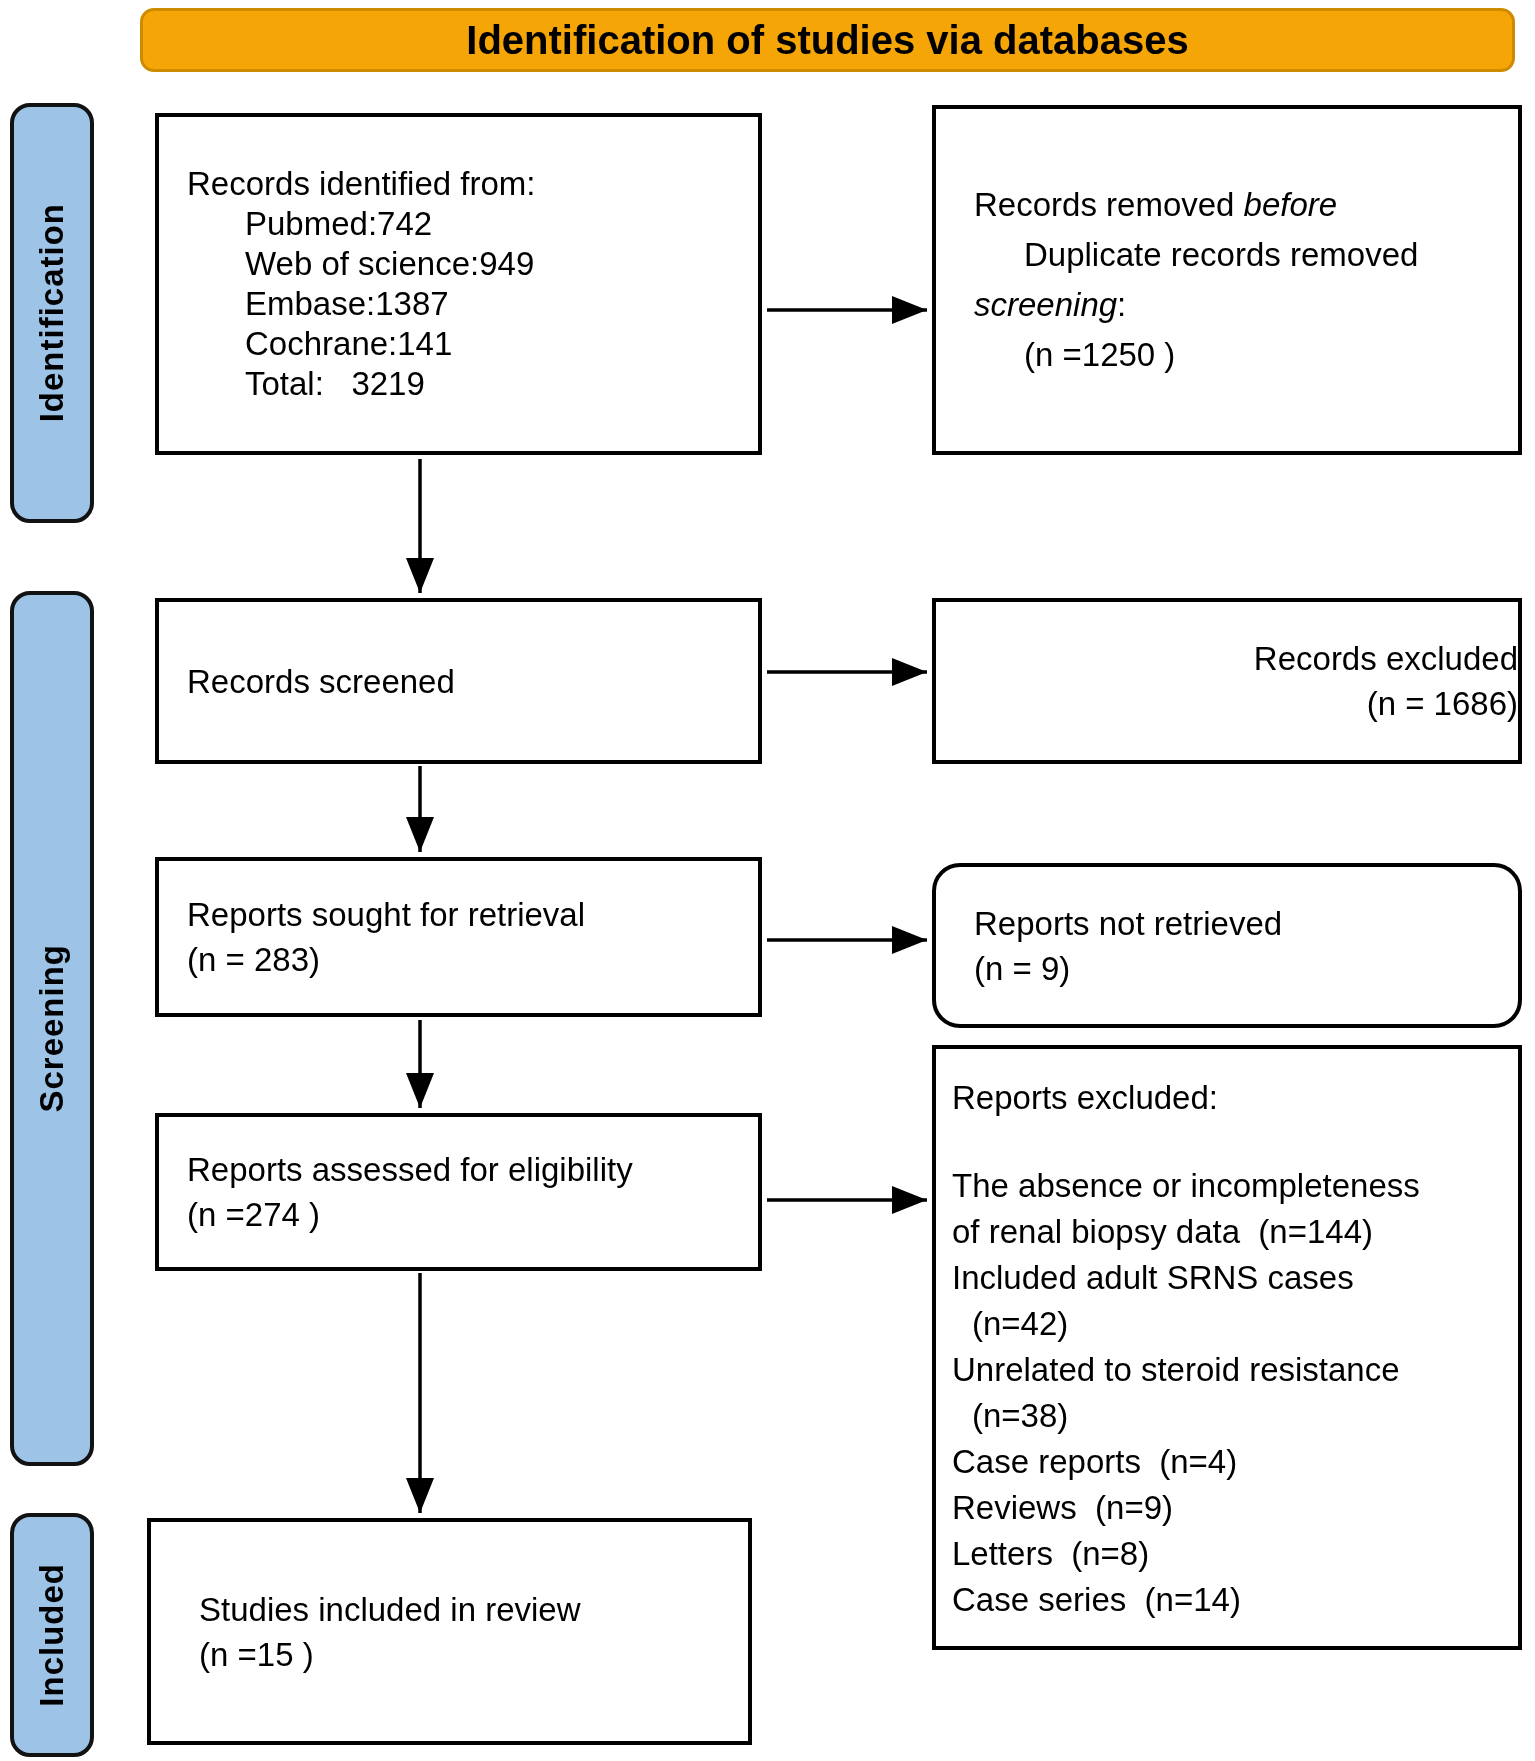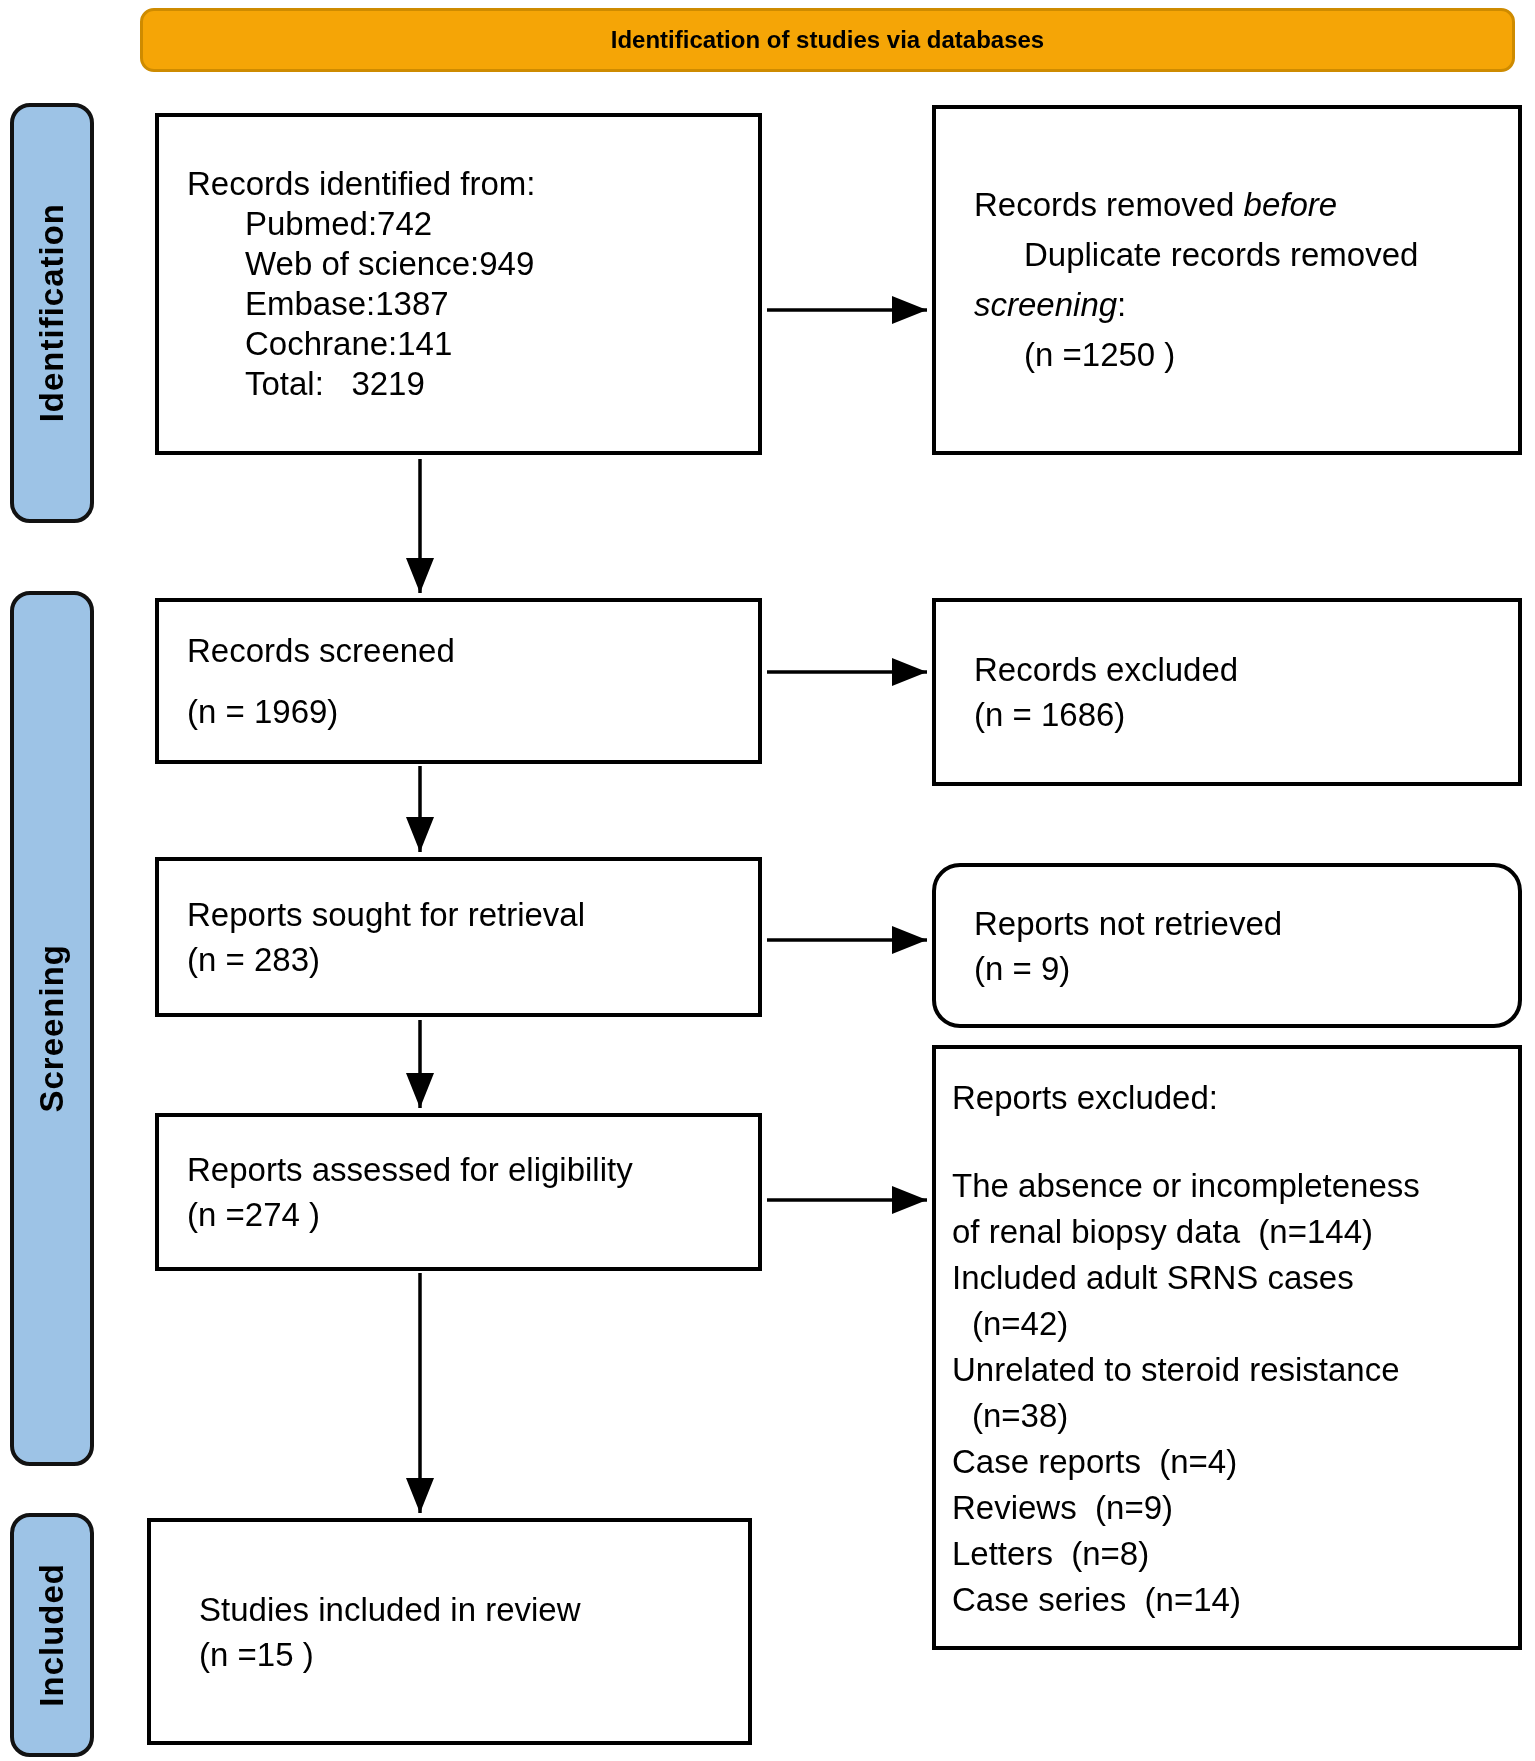--- a/index.html
+++ b/index.html
@@ -24,21 +24,21 @@
     overflow: hidden;
   }
   .banner {
     position: absolute;
     left: 140px; top: 8px;
     width: 1375px; height: 64px;
     background: var(--header-bg);
     border: 3px solid var(--header-border);
     border-radius: 14px;
     display: flex; align-items: center; justify-content: center;
-    font-size: 24px; font-weight: bold;
+    font-size: 40px; font-weight: bold;
   }
   .stagebar {
     position: absolute;
     left: 10px; width: 84px;
     background: var(--sidebar-bg);
     border: 4px solid var(--sidebar-border);
     border-radius: 20px;
     display: flex; align-items: center; justify-content: center;
   }
   .stagebar .vtext {
@@ -60,21 +60,21 @@
     line-height: 45px;
   }
   .fbox .line { white-space: pre-wrap; }
   .col-left { left: 155px; width: 607px; padding-left: 28px; }
   .col-right { left: 932px; width: 590px; padding-left: 38px; }
   .box-identified { top: 113px; height: 342px; line-height: 40px; }
   .box-identified .src { padding-left: 58px; }
   .box-removed { top: 105px; height: 350px; line-height: 50px; }
   .box-removed .detail { padding-left: 50px; }
   .box-screened { top: 598px; height: 166px; gap: 16px; }
-  .box-excluded { top: 598px; height: 188px; }
+  .box-excluded { top: 598px; height: 166px; text-align: right; }
   .box-sought { top: 857px; height: 160px; }
   .box-notretrieved { top: 863px; height: 165px; border-radius: 28px; }
   .box-assessed { top: 1113px; height: 158px; }
   .box-rexcluded {
     top: 1045px; height: 605px;
     justify-content: flex-start;
     padding-top: 26px; padding-left: 16px;
     line-height: 46px;
   }
   .box-rexcluded .rx-title { margin-bottom: 42px; }
@@ -123,21 +123,20 @@
 
   <div class="fbox col-right box-removed">
     <div class="line"><span>Records removed </span><span class="italic">before</span></div>
     <div class="line detail">Duplicate records removed</div>
     <div class="line"><span class="italic">screening</span><span>:</span></div>
     <div class="line detail">(n =1250 )</div>
   </div>
 
   <div class="fbox col-left box-screened">
     <div class="line">Records screened</div>
-    <div class="line">(n = 1969)</div>
   </div>
 
   <div class="fbox col-right box-excluded">
     <div class="line">Records excluded</div>
     <div class="line">(n = 1686)</div>
   </div>
 
   <div class="fbox col-left box-sought">
     <div class="line">Reports sought for retrieval</div>
     <div class="line">(n = 283)</div>

